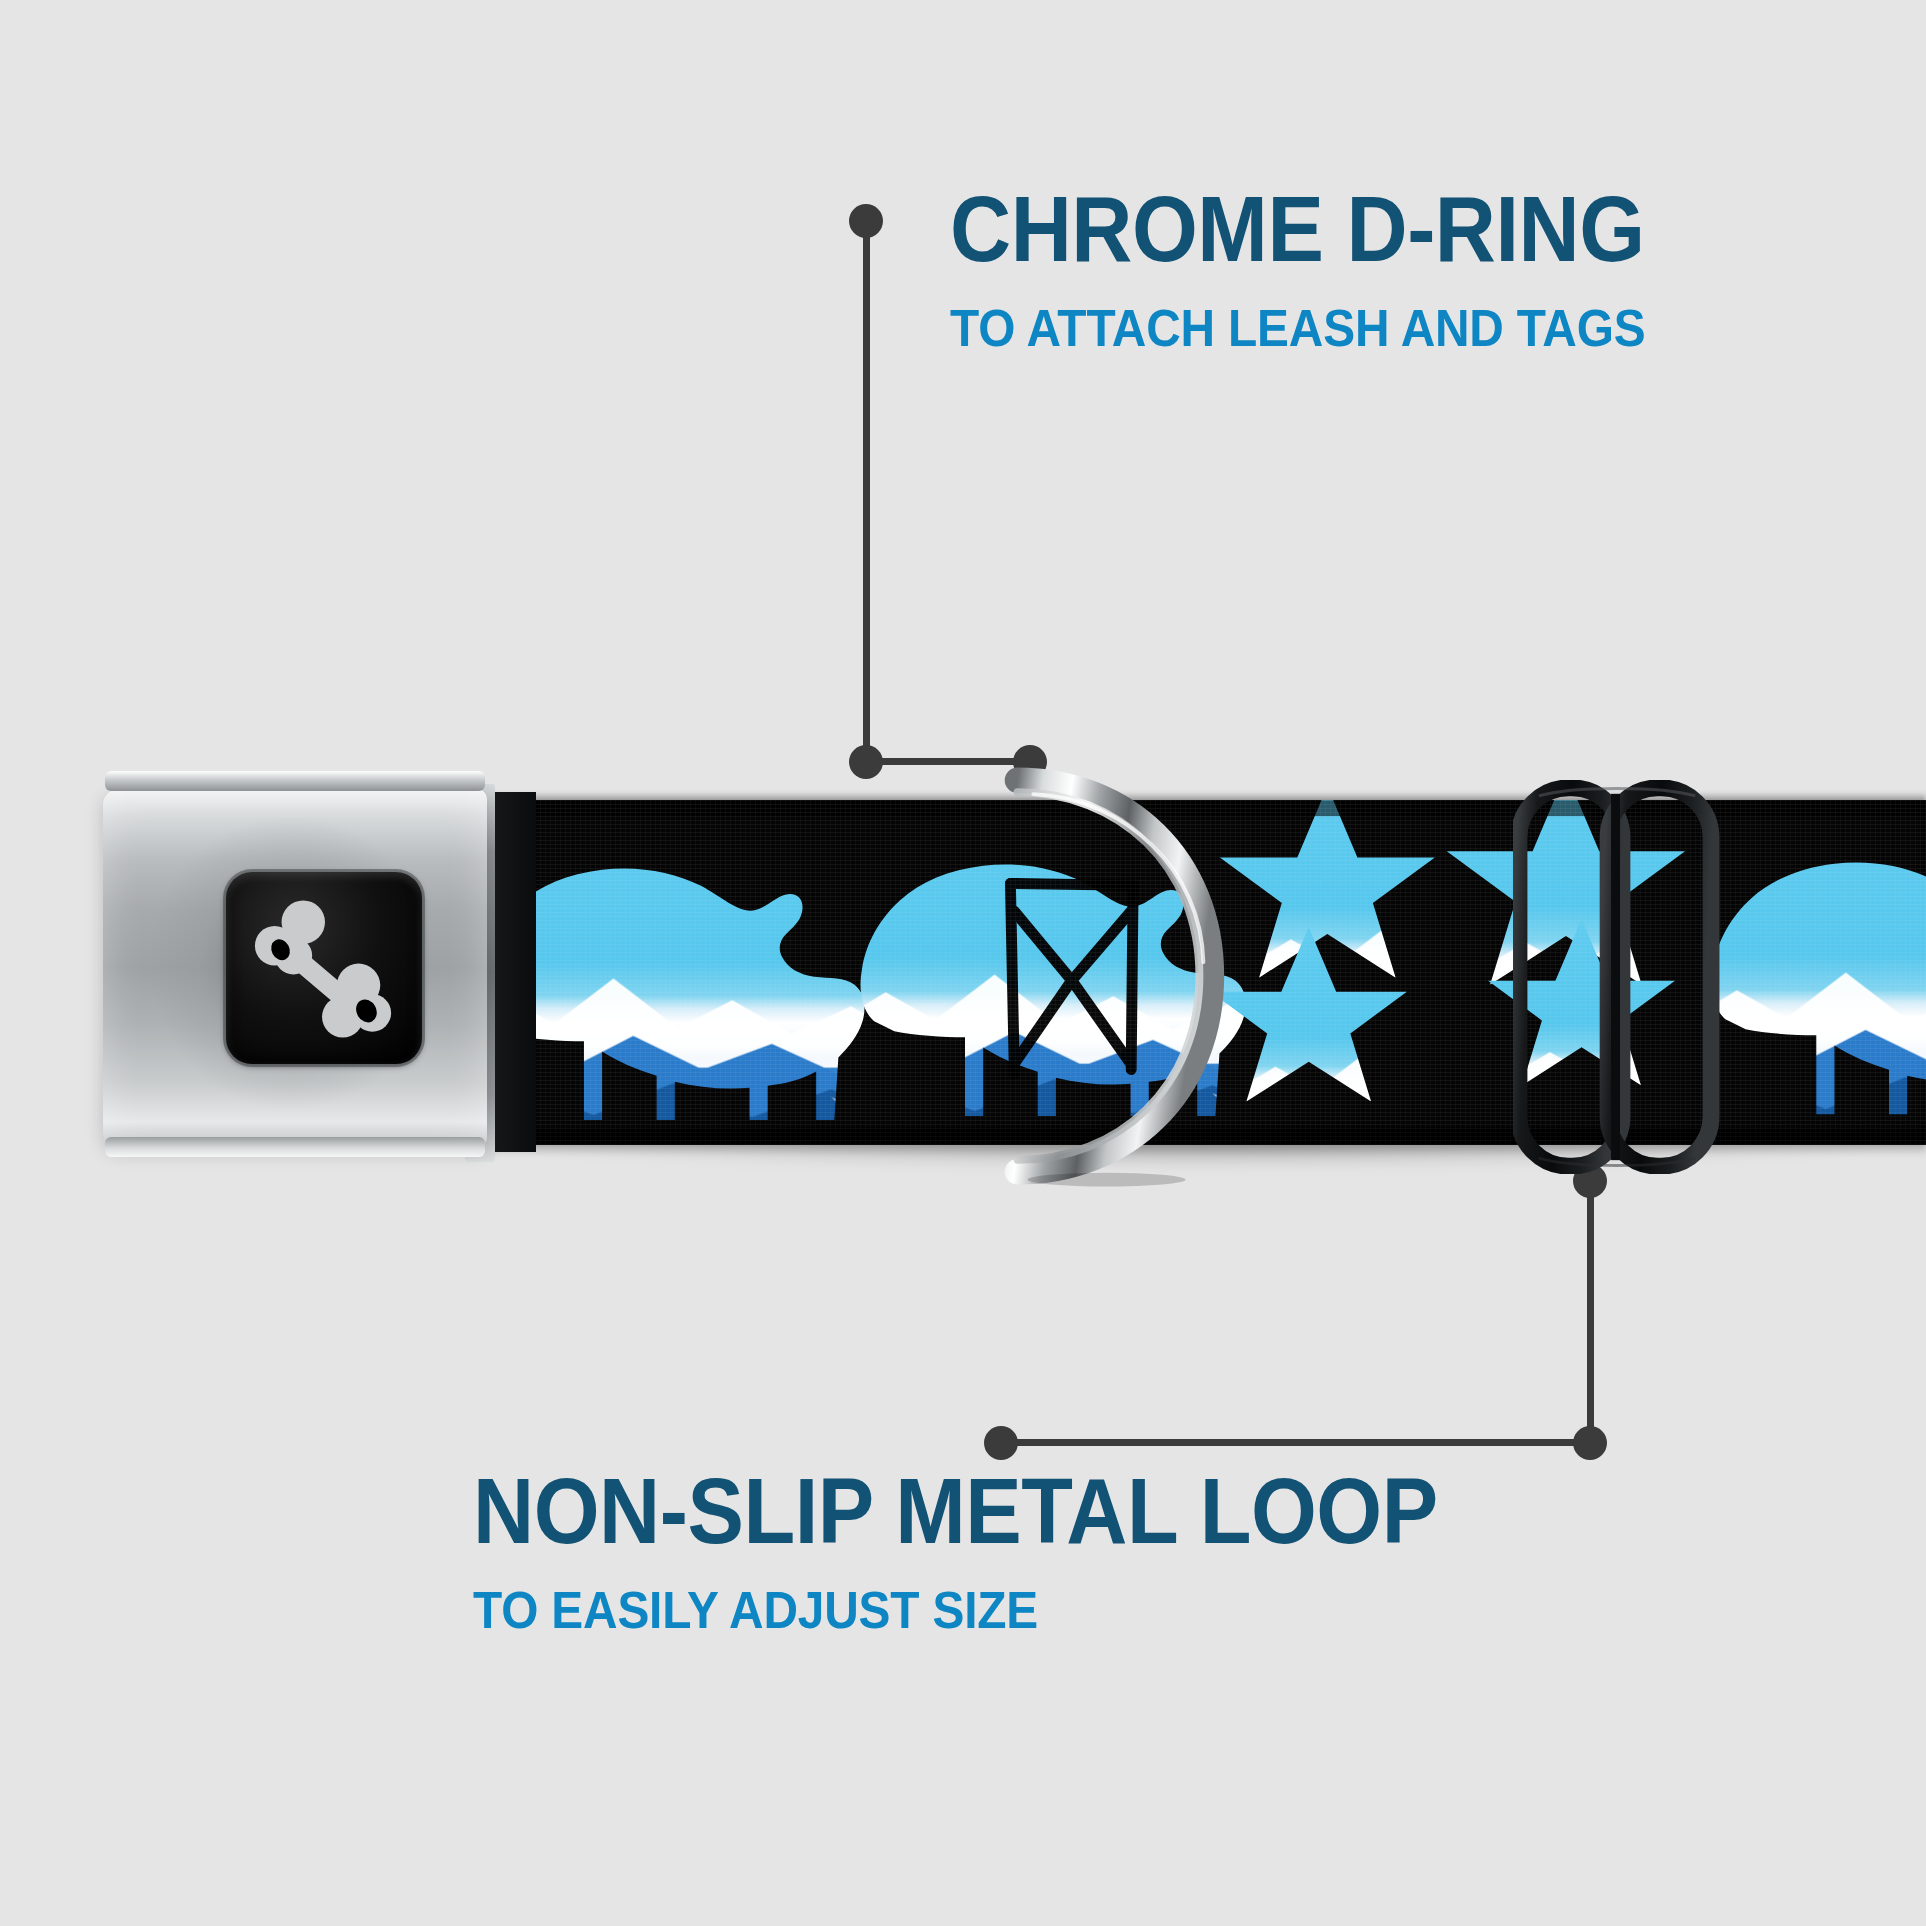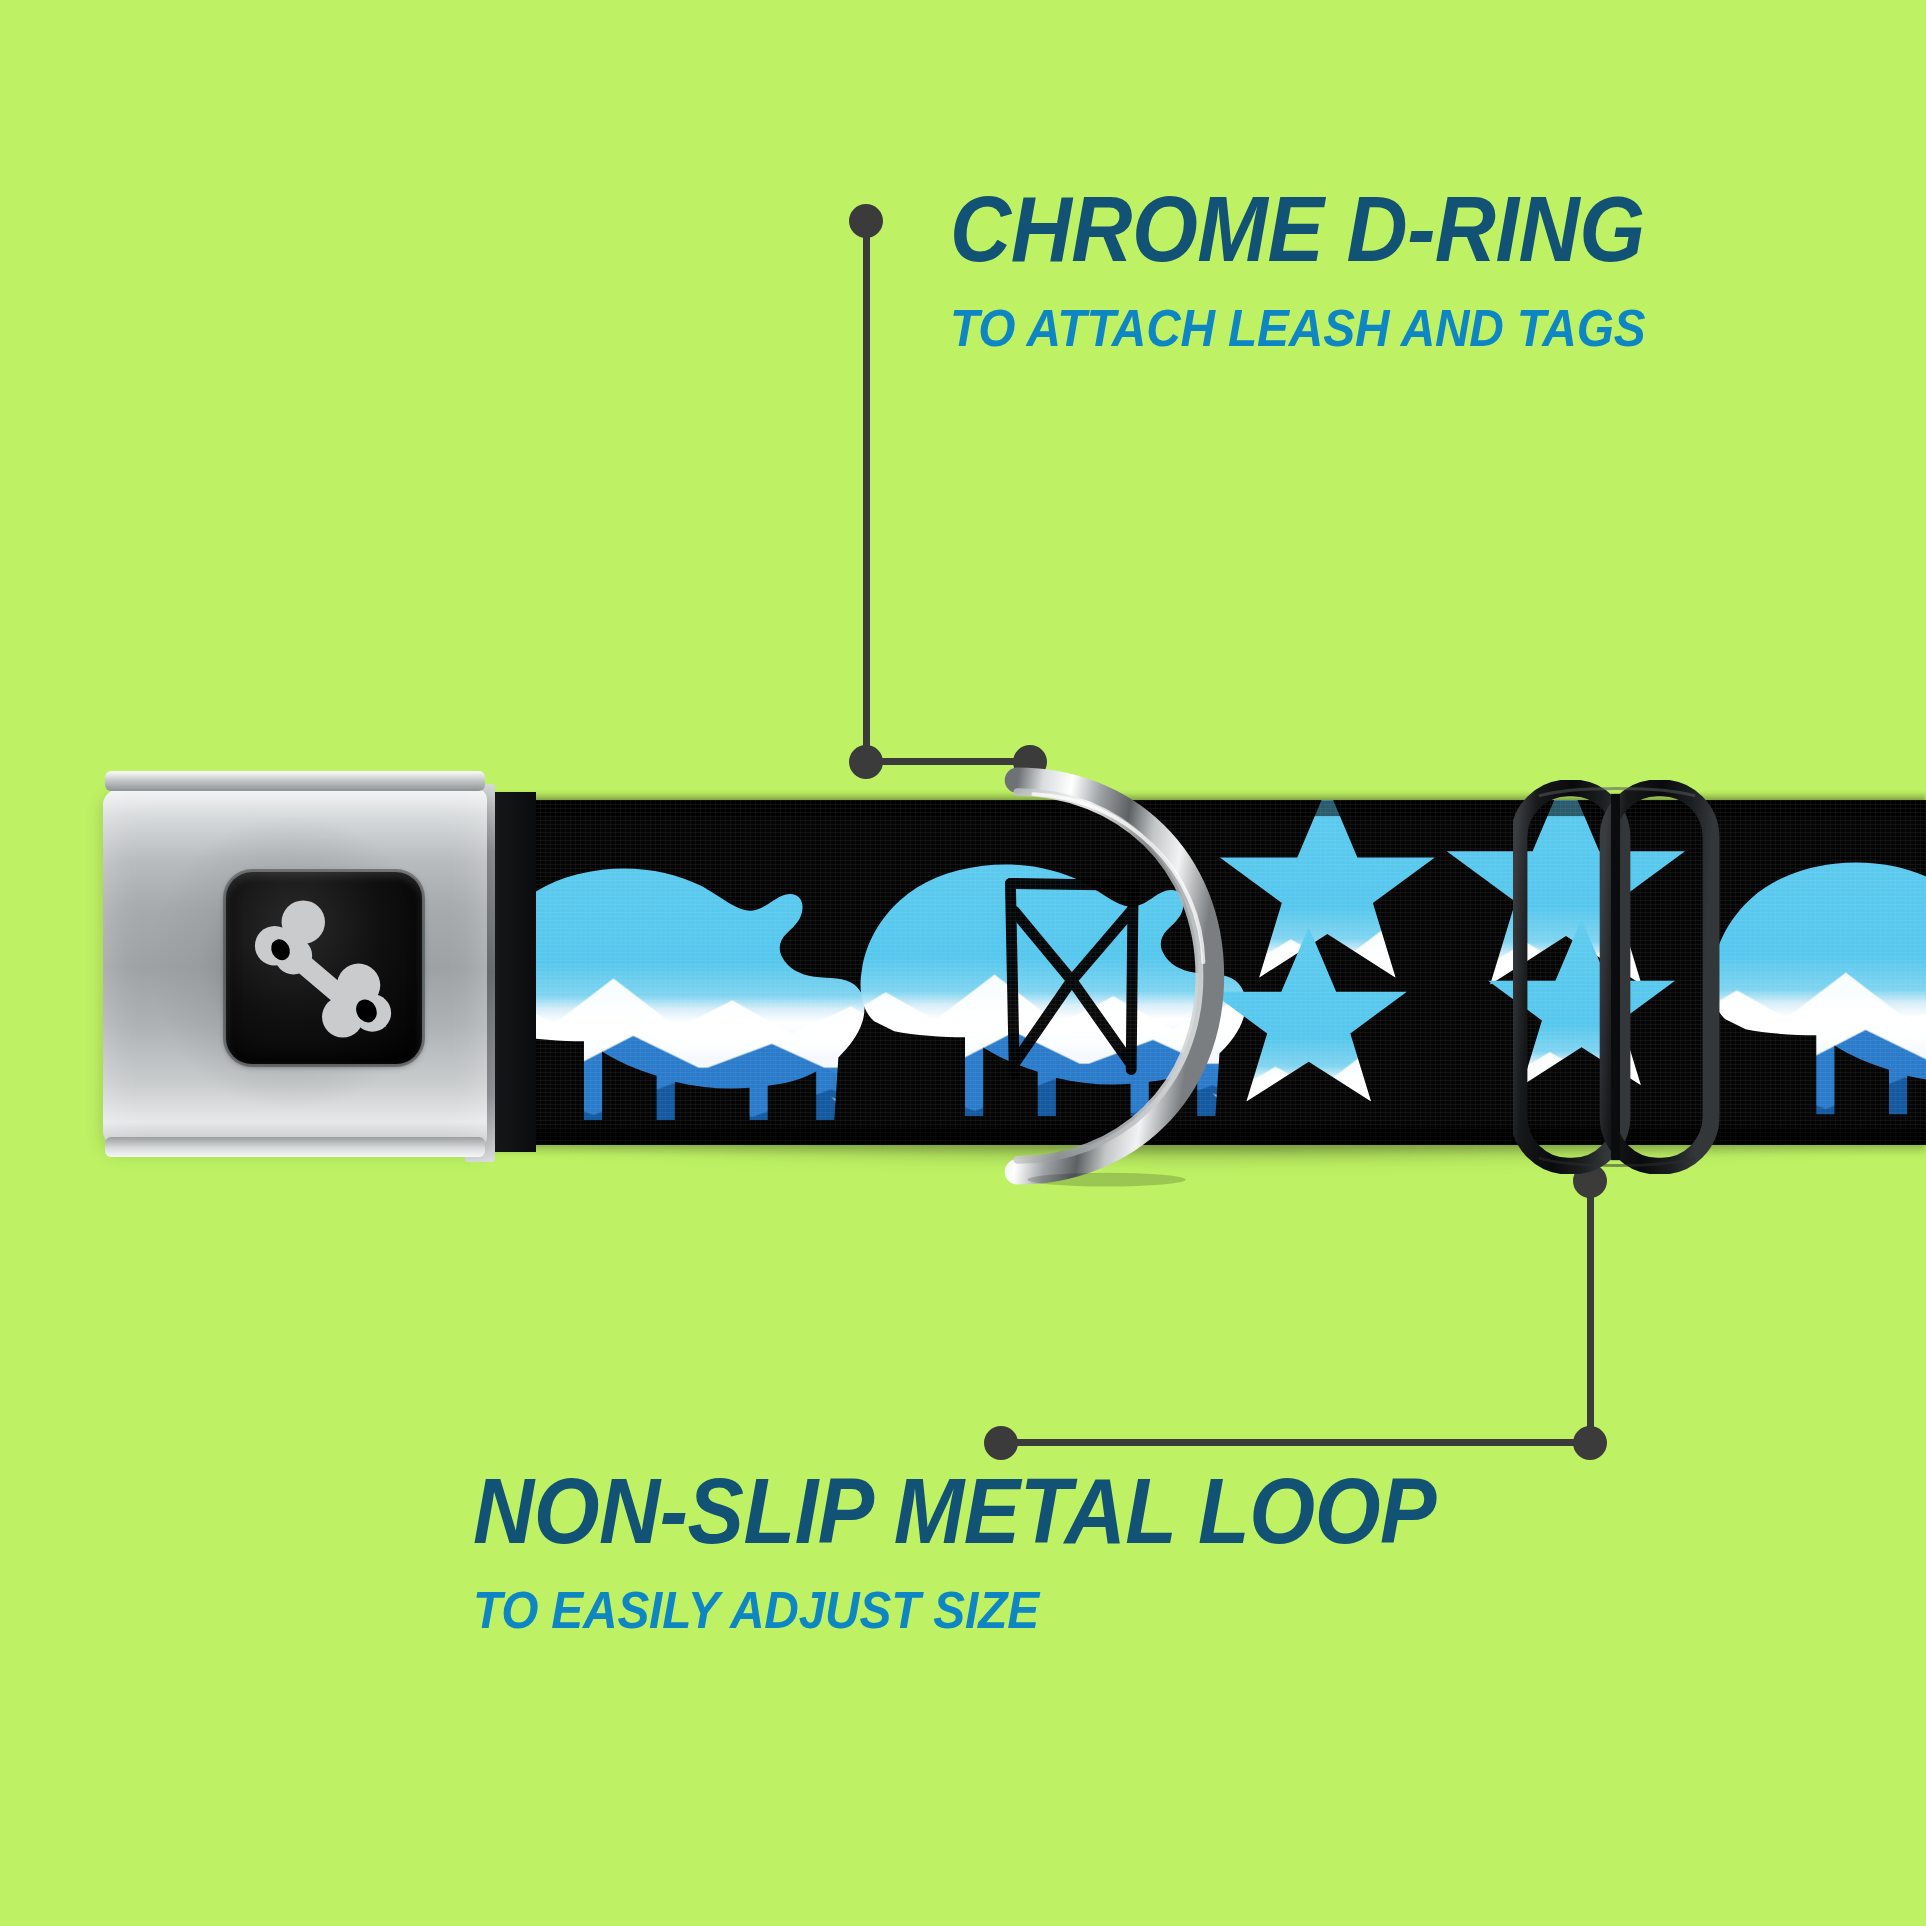--- a/index.html
+++ b/index.html
@@ -12,22 +12,21 @@
     height: 1927px;
     position: relative;
     overflow: hidden;
     font-family: "Liberation Sans", sans-serif;
     -webkit-font-smoothing: antialiased;
   }
 
   .stage {
     position: absolute;
     inset: 0;
-    background: #bef264;
-    font-style: italic;
+    background: #e5e5e5;
   }
 
   
   .callout-title {
     position: absolute;
     font-family: "Liberation Sans", sans-serif;
     font-weight: 700;
     letter-spacing: -0.5px;
     white-space: nowrap;
     line-height: 1;

